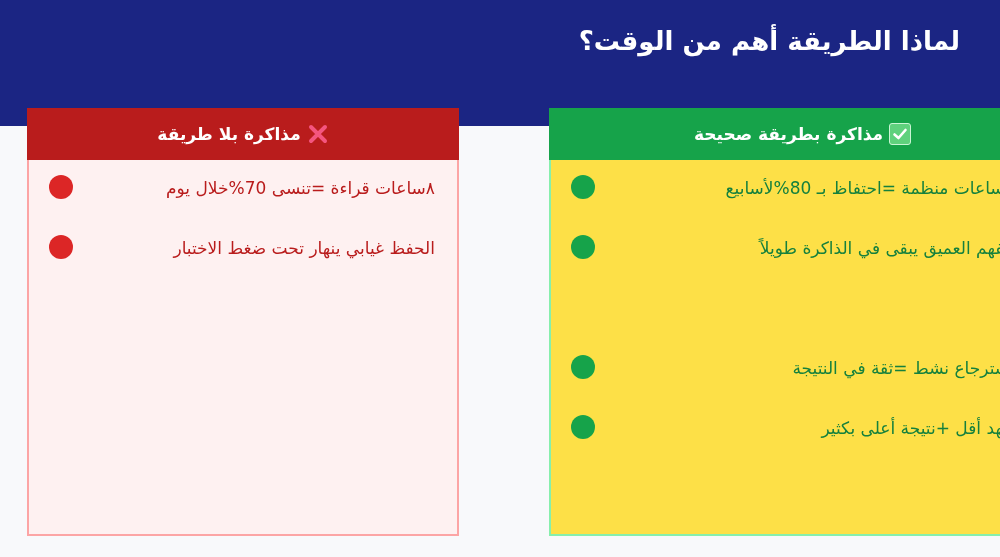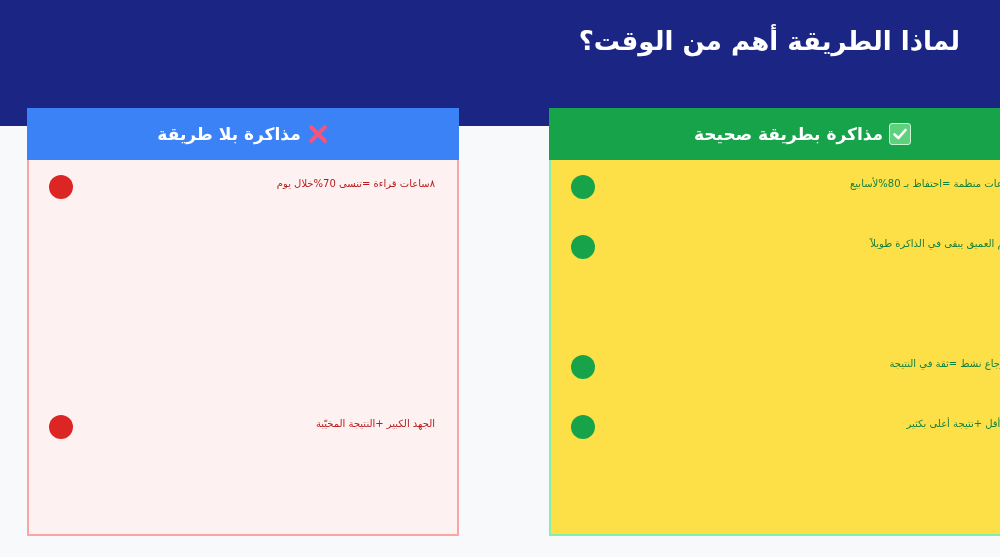--- a/index.html
+++ b/index.html
@@ -22,40 +22,40 @@
       position: absolute; top: 108px; height: 428px;
       border-width: 2px; border-style: solid;
     }
     .panel-bad { left: 27px; width: 432px; background: #fef1f1; border-color: #fca5a5; }
     .panel-good { left: 549px; width: 507px; background: #fde047; border-color: #86efac; }
     .panel-head {
       height: 52px; display: flex; align-items: center; justify-content: center;
       direction: rtl; color: #ffffff; font-size: 17px; font-weight: bold;
       margin: -2px -2px 0 -2px;
     }
-    .panel-bad .panel-head { background: #3b82f6; }
+    .panel-bad .panel-head { background: #b91c1c; }
     .panel-good .panel-head { background: #16a34a; }
     .head-icon {
       display: inline-flex; align-items: center; justify-content: center;
       width: 22px; height: 22px; margin-left: 6px;
     }
     .check-box {
       background: #5fd17d; border-radius: 3px; border: 1px solid #c9f5d4;
     }
     .row {
       position: absolute; left: 0; right: 0; height: 30px;
     }
     .dot {
       position: absolute; left: 20px; top: 0; width: 24px; height: 24px; border-radius: 50%;
     }
     .panel-bad .dot { background: #dc2626; }
     .panel-good .dot { background: #16a34a; }
     .row-text {
       position: absolute; right: 22px; top: 3px; direction: rtl;
-      font-size: 10px; white-space: nowrap;
+      font-size: 17px; white-space: nowrap;
     }
     .panel-bad .row-text { color: #b91c1c; right: 22px; }
     .panel-good .row-text { color: #15803d; right: 26px; }
   </style>
 </head>
 <body>
 
 <div class="topbar">
   <div class="page-title">لماذا الطريقة أهم من الوقت؟</div>
 </div>
@@ -66,23 +66,23 @@
       <svg width="22" height="22" viewBox="0 0 22 22">
           <path d="M4 4 L18 18 M18 4 L4 18" stroke="#f4557f" stroke-width="4" stroke-linecap="round"></path>
         </svg>
     </span>
     <span>مذاكرة بلا طريقة</span>
   </div>
   <div class="row" style="top:65px">
     <span class="dot"></span>
     <span class="row-text">٨ساعات قراءة =تنسى 70%خلال يوم</span>
   </div>
-  <div class="row" style="top:305px">
+  <div class="row" style="top:125px">
     <span class="dot"></span>
-    <span class="row-text">الجهد الكبير +النتيجة المخيّبة</span>
+    <span class="row-text">الحفظ غيابي ينهار تحت ضغط الاختبار</span>
   </div>
 </div>
 
 <div class="panel panel-good">
   <div class="panel-head">
     <span class="head-icon check-box">
       <svg width="18" height="18" viewBox="0 0 18 18">
           <path d="M3.5 9.5 L7.5 13 L14.5 5" fill="none" stroke="#ffffff" stroke-width="2.6" stroke-linecap="round" stroke-linejoin="round"></path>
         </svg>
     </span>

